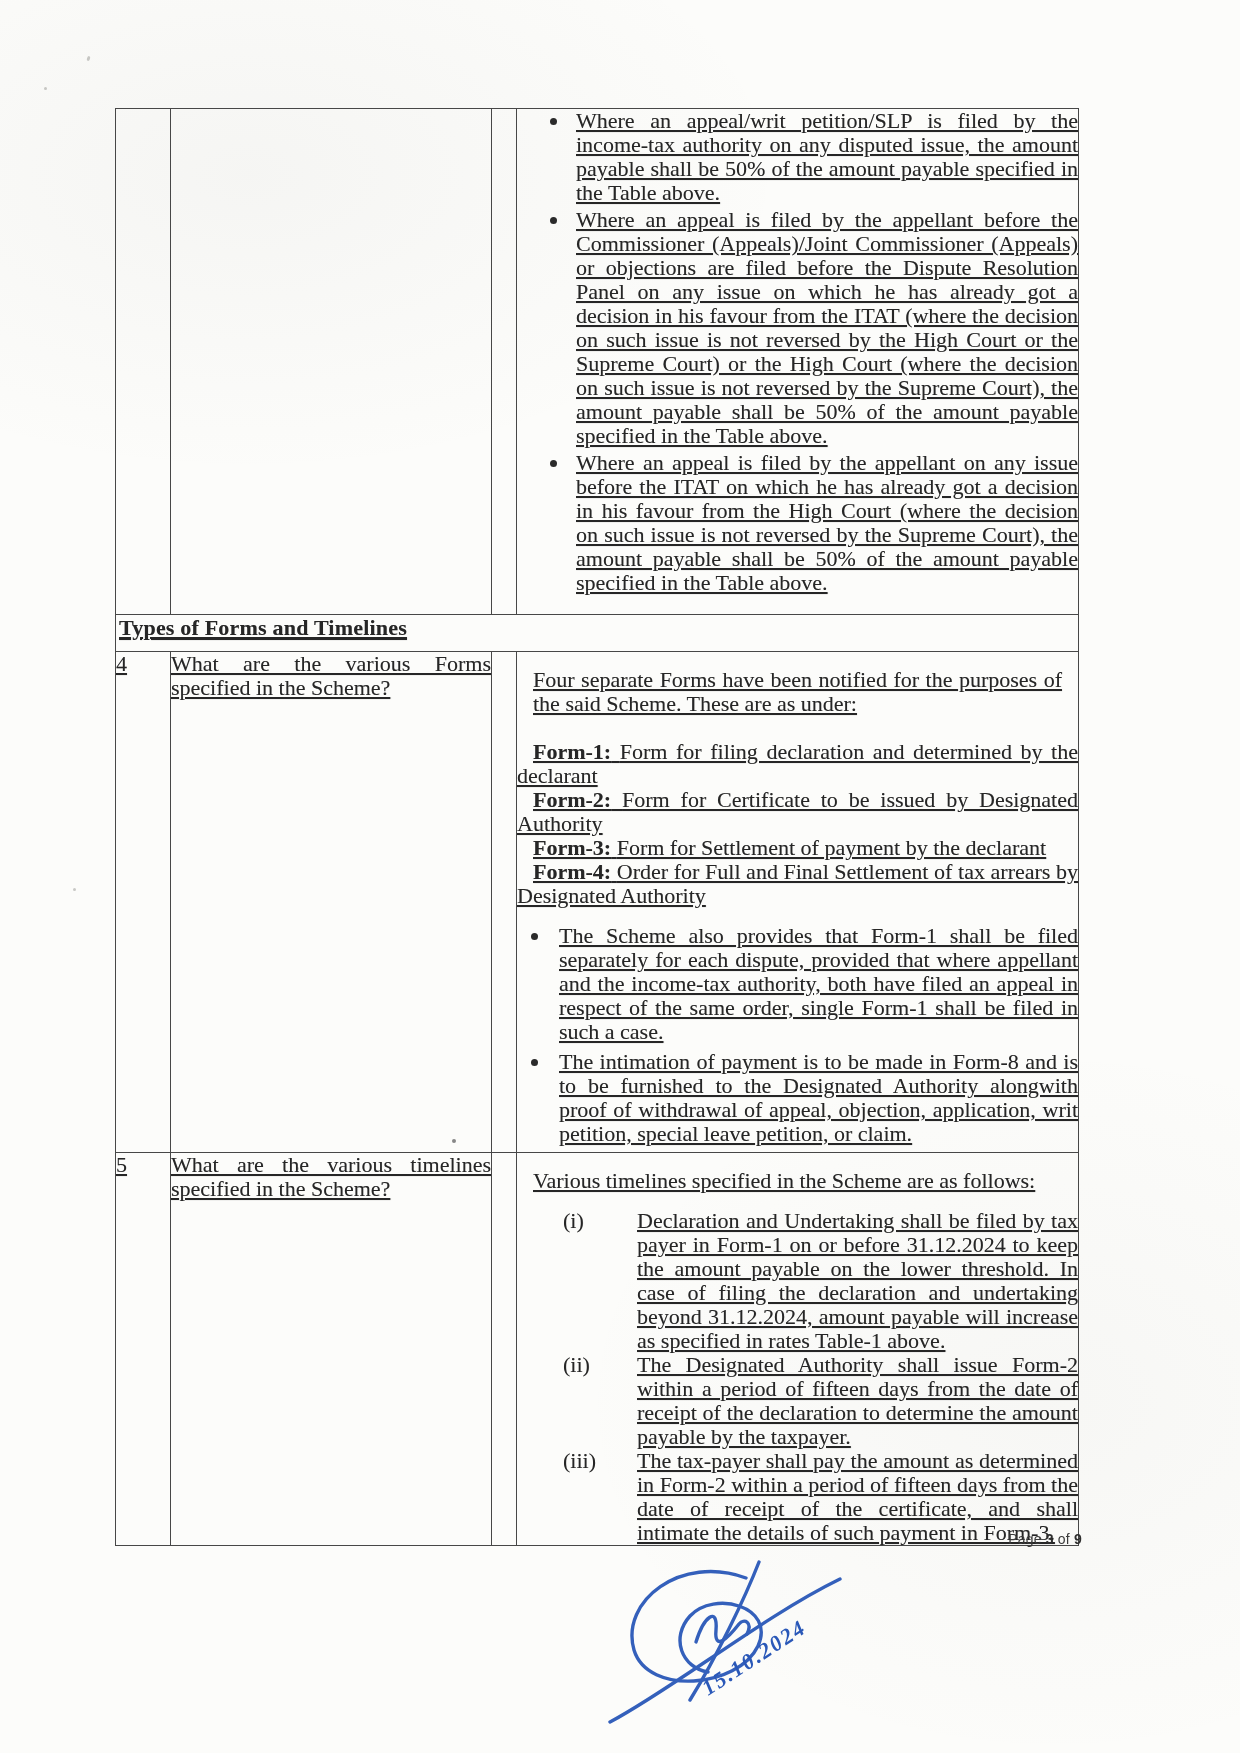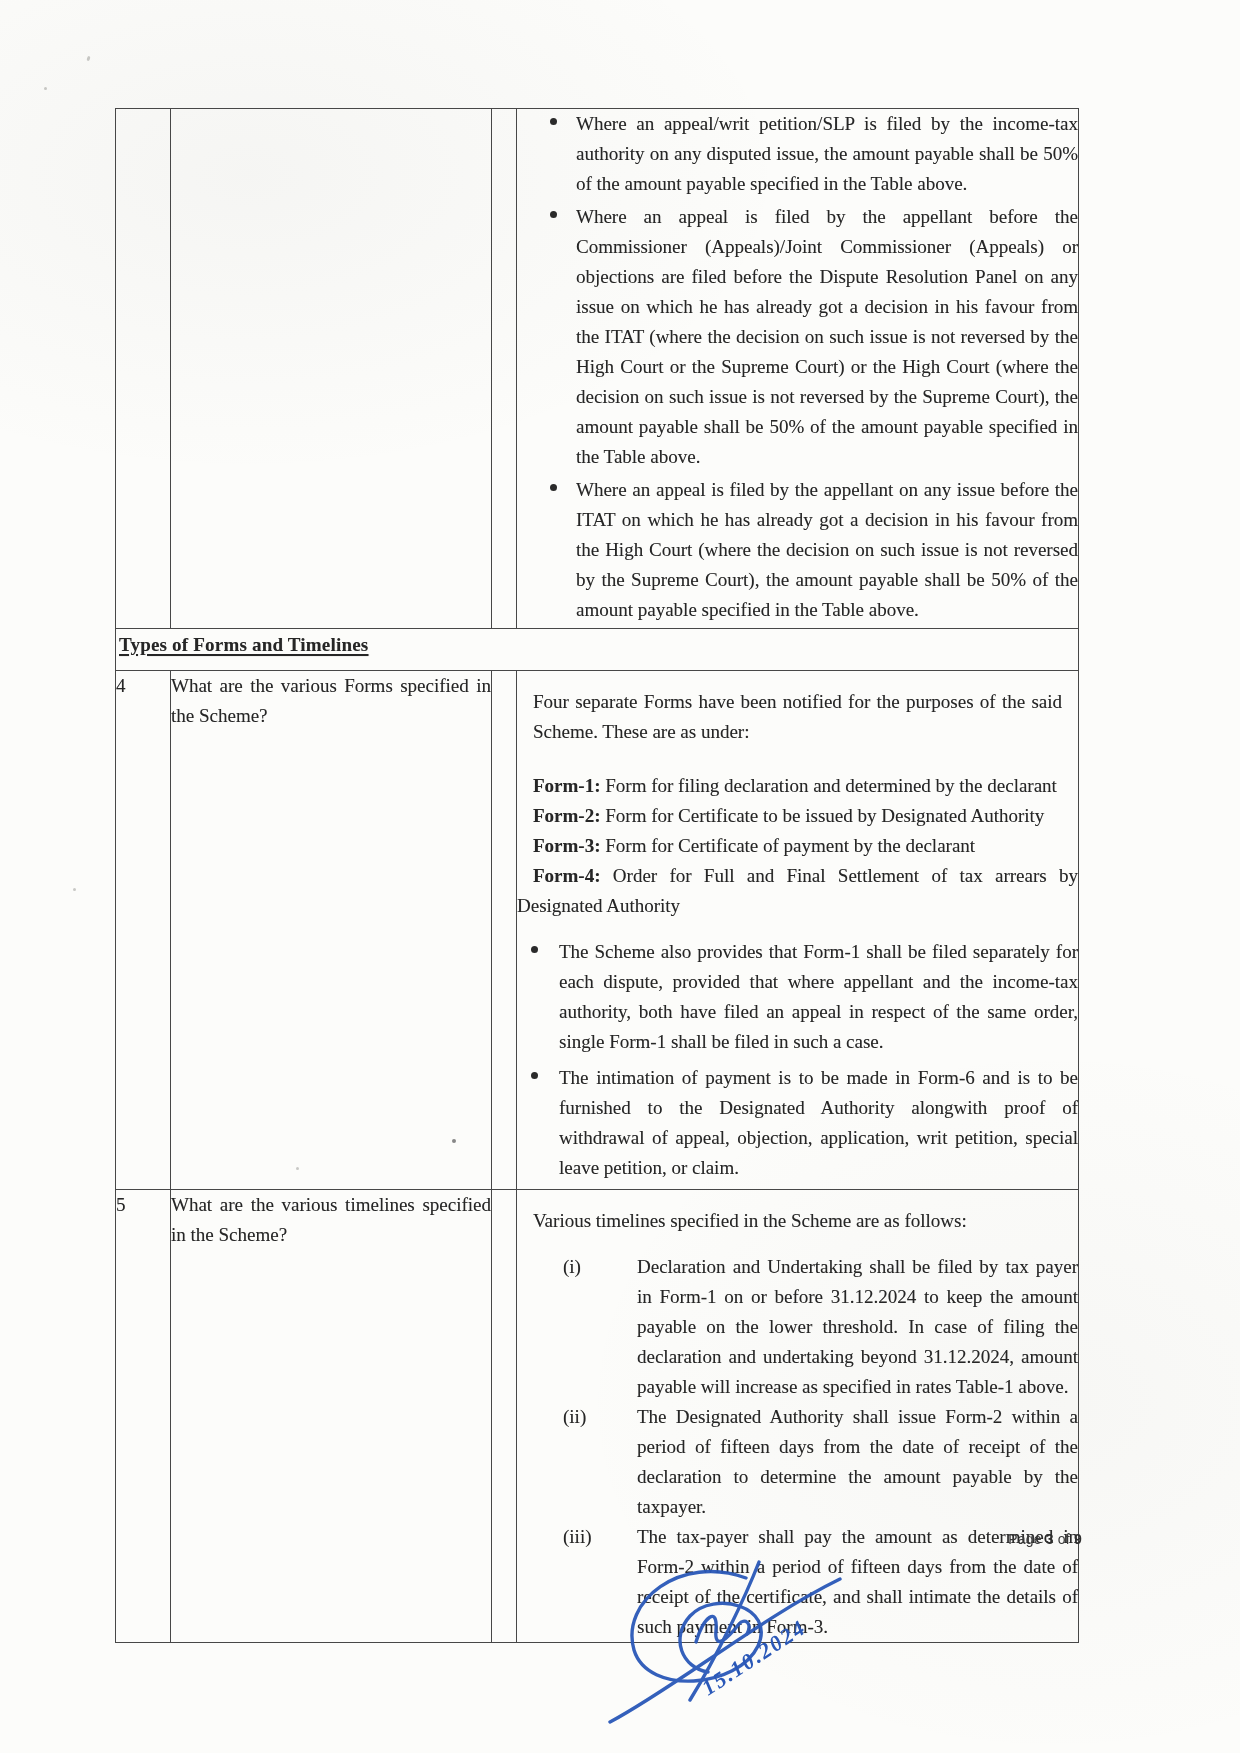--- a/index.html
+++ b/index.html
@@ -25,23 +25,24 @@
     position:absolute;left:115px;top:108px;
     width:963px;
     border-collapse:collapse;
     table-layout:fixed;
     border:1.4px solid #3c3c3c;
   }
   .faq-table td{
     border:1.2px solid #474747;
     vertical-align:top;
     padding:0;
-    font-size:19px;
-    line-height:30px;
+    font-size:22px;
+    line-height:24px;
     text-shadow:0.2px 0.2px 0.4px rgba(70,70,70,0.35);
+    text-decoration:underline;
   }
   .c-num{padding:6px 4px 0 11px;}
   .c-q{padding:6px 10px 0 11px;}
   .c-q .qtext{text-align:justify;}
   .c-a{padding:7px 7px 0 10px;}
 
   .row-cont td{height:505px;}
   .row-sec td{height:25px;}
   .row-4 td{height:492px;}
   .row-5 td{height:373px;}
@@ -147,26 +148,26 @@
       <td class="c-num">4</td>
       <td class="c-q">
         <div class="qtext">What are the various Forms specified in the Scheme?</div>
       </td>
       <td class="c-gap"></td>
       <td class="c-a">
         <p class="intro">Four separate Forms have been notified for the purposes of the said Scheme. These are as under:</p>
         <div class="forms">
           <p class="form-line"><b>Form-1:</b> <span>Form for filing declaration and determined by the declarant</span></p>
           <p class="form-line"><b>Form-2:</b> <span>Form for Certificate to be issued by Designated Authority</span></p>
-          <p class="form-line"><b>Form-3:</b> <span>Form for Certificate of payment by the declarant</span></p>
+          <p class="form-line"><b>Form-3:</b> <span>Form for Settlement of payment by the declarant</span></p>
           <p class="form-line"><b>Form-4:</b> <span>Order for Full and Final Settlement of tax arrears by Designated Authority</span></p>
         </div>
         <ul class="blist blist-mid">
           <li><span class="bdot"></span><span>The Scheme also provides that Form-1 shall be filed separately for each dispute, provided that where appellant and the income-tax authority, both have filed an appeal in respect of the same order, single Form-1 shall be filed in such a case.</span></li>
-          <li><span class="bdot"></span><span>The intimation of payment is to be made in Form-6 and is to be furnished to the Designated Authority alongwith proof of withdrawal of appeal, objection, application, writ petition, special leave petition, or claim.</span></li>
+          <li><span class="bdot"></span><span>The intimation of payment is to be made in Form-8 and is to be furnished to the Designated Authority alongwith proof of withdrawal of appeal, objection, application, writ petition, special leave petition, or claim.</span></li>
         </ul>
       </td>
     </tr>
 
     <tr class="row-5">
       <td class="c-num">5</td>
       <td class="c-q">
         <div class="qtext">What are the various timelines specified in the Scheme?</div>
       </td>
       <td class="c-gap"></td>

